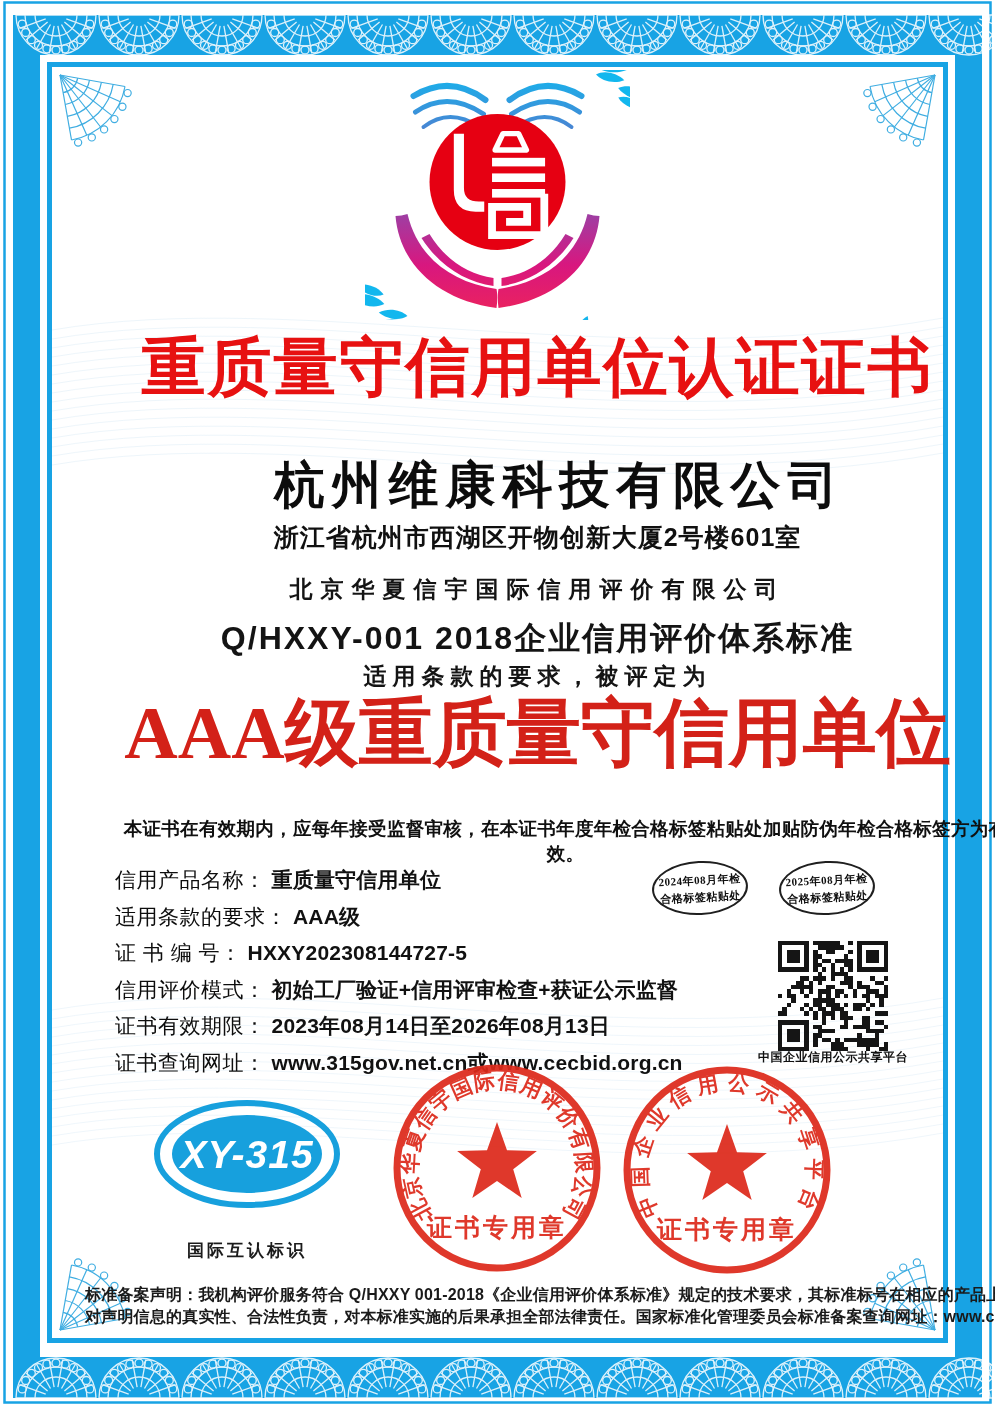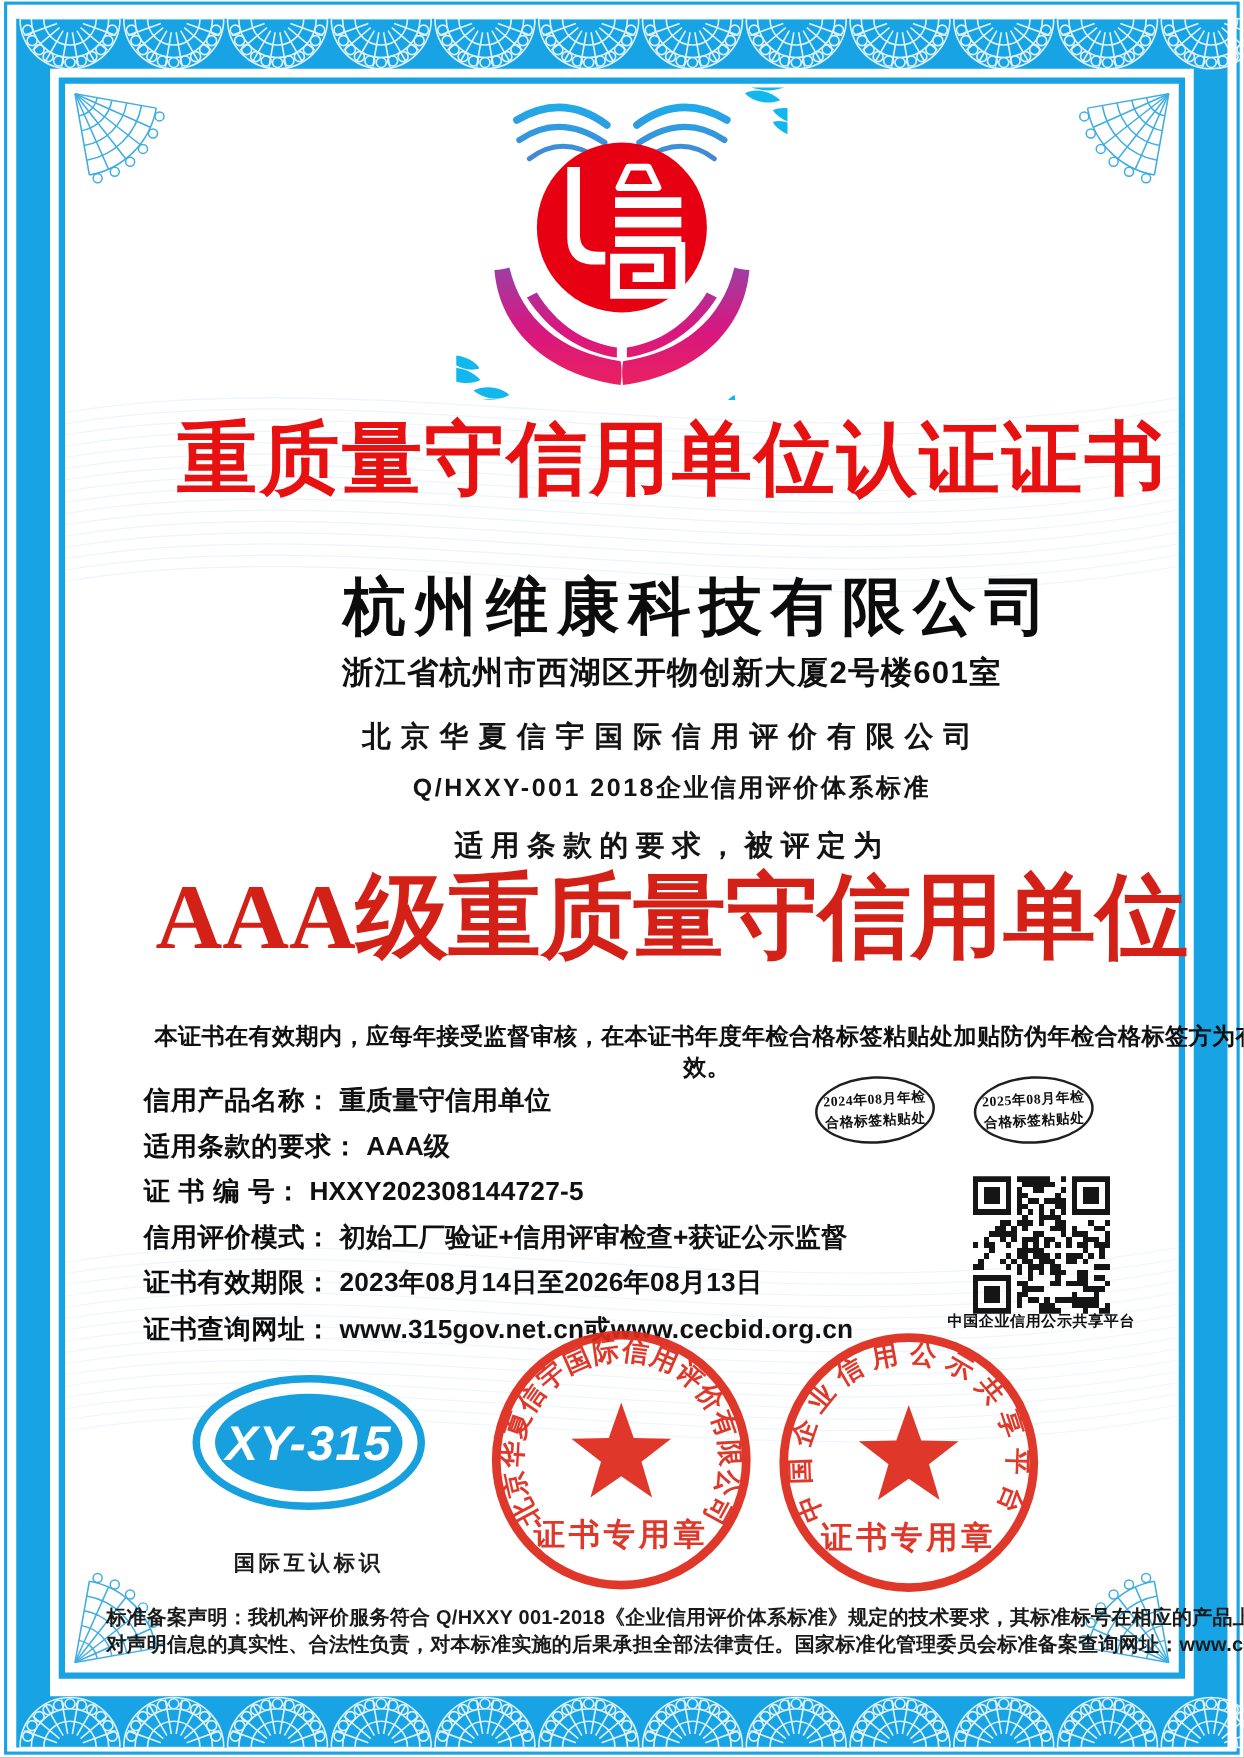--- a/index.html
+++ b/index.html
@@ -16,30 +16,30 @@
   .abs{position:absolute;}
   .center{left:52px;width:891px;text-align:center;padding-left:40px;}
 
   .emblem{left:365px;top:70px;width:265px;height:250px;}
 
   .title{top:324px;font-size:64px;font-weight:900;color:var(--title-red);
          letter-spacing:2px;white-space:nowrap;}
   .company{top:452px;font-size:50px;font-weight:800;color:#0c0c0c;letter-spacing:7px;white-space:nowrap;margin-left:22px;}
   .address{top:521px;font-size:25px;color:#101010;letter-spacing:1px;font-weight:600;}
   .stmt1{top:574px;font-size:23px;color:#141414;letter-spacing:8px;font-weight:600;}
-  .stmt2{top:617px;font-size:20px;color:#141414;letter-spacing:2px;font-weight:600;}
+  .stmt2{top:617px;font-size:32px;color:#141414;letter-spacing:2px;font-weight:600;}
   .stmt3{top:661px;font-size:23px;color:#141414;letter-spacing:6px;font-weight:600;}
 
   .award{top:684px;font-size:74px;font-weight:900;color:var(--award-red);
          font-family:"Liberation Serif","DejaVu Serif",serif;white-space:nowrap;}
   .notice{top:816px;font-size:18.5px;color:#101010;font-weight:600;letter-spacing:.3px;margin-left:28px;}
 
   .fields{left:115px;top:866px;width:560px;}
   .frow{display:flex;align-items:baseline;margin-bottom:8.5px;white-space:nowrap;}
-  .flabel{font-size:21px;font-weight:700;color:#0d0d0d;letter-spacing:.5px;}
+  .flabel{font-size:21px;font-weight:400;color:#0d0d0d;letter-spacing:.5px;}
   .fvalue{font-size:21px;font-weight:600;color:#111;margin-left:6px;letter-spacing:.2px;}
 
   .sticker{width:96px;height:54px;border:2px solid #1f1f1f;border-radius:50%;
            box-sizing:border-box;text-align:center;padding-top:9px;
            font-family:"Liberation Serif","DejaVu Serif",serif;
            font-weight:700;font-size:11px;line-height:1.55;color:#101010;
            letter-spacing:.5px;transform:rotate(-3deg);background:transparent;}
   .sticker1{left:652px;top:861px;}
   .sticker2{left:779px;top:861px;}
 

